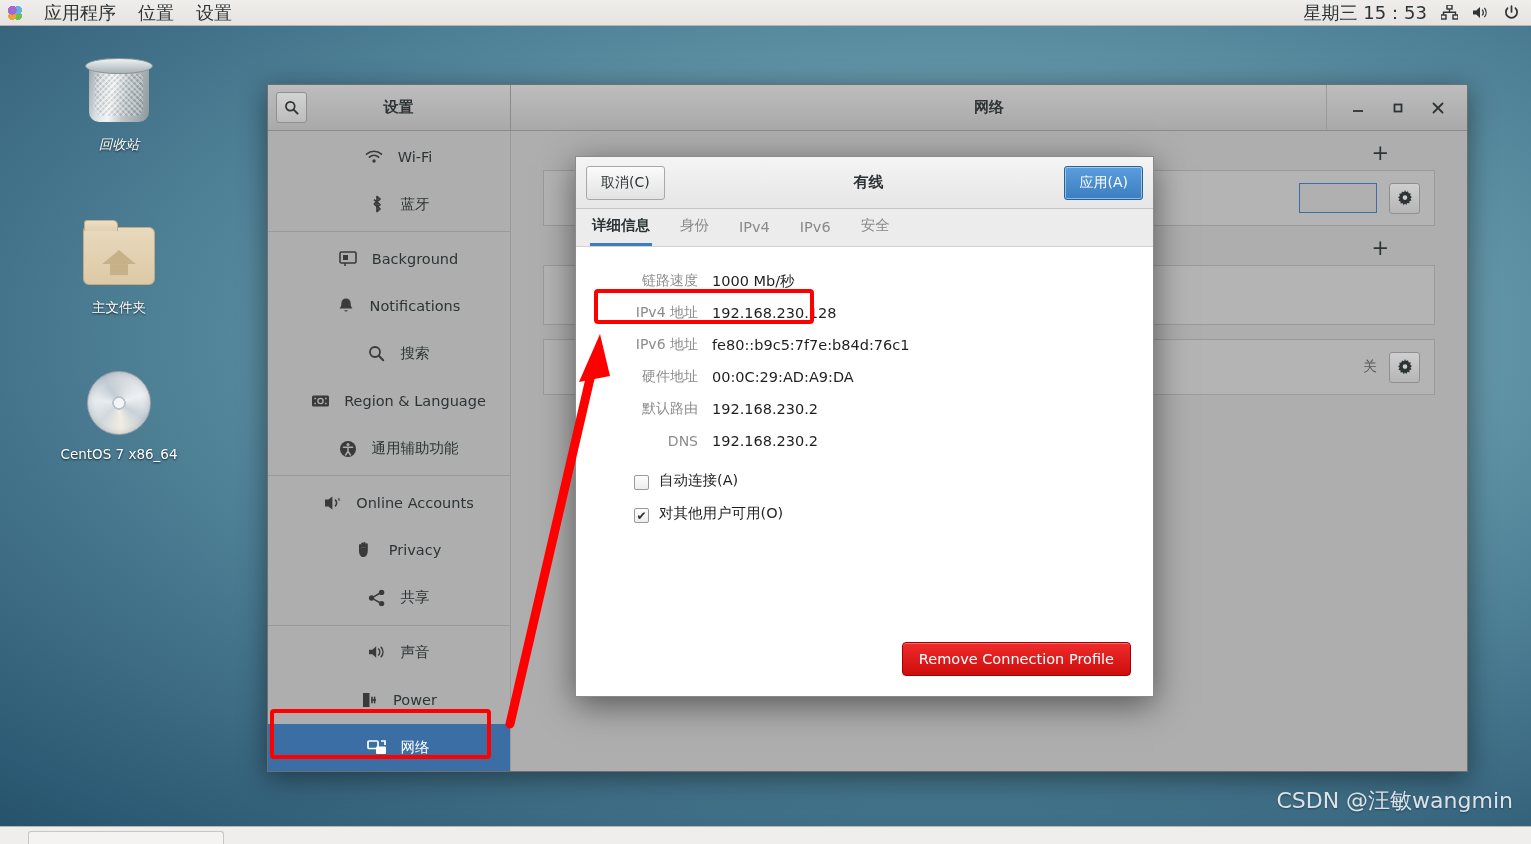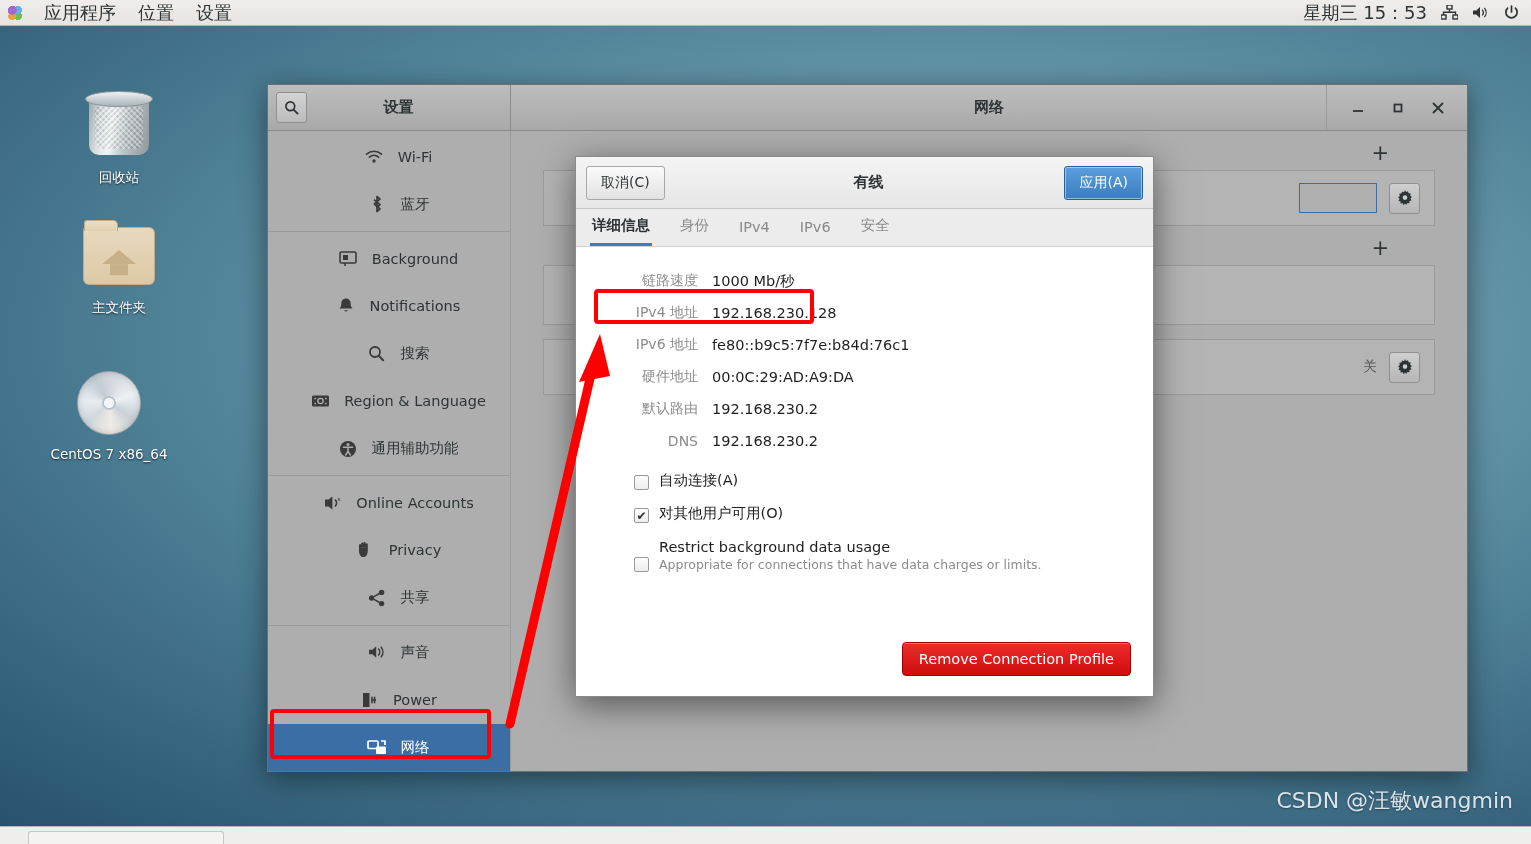--- a/index.html
+++ b/index.html
@@ -257,35 +257,35 @@
     </span>
     <span class="tb-icon">
       <svg width="15" height="15" viewBox="0 0 15 15">
           <path d="M7.5 1v6" stroke="#2e3436" stroke-width="1.7" fill="none" stroke-linecap="round"></path>
           <path d="M3.6 3.2a5.6 5.6 0 107.8 0" stroke="#2e3436" stroke-width="1.7" fill="none" stroke-linecap="round"></path>
         </svg>
     </span>
   </div>
 </div>
 
-<div class="desk-icon" style="left:54px; top:85px;">
+<div class="desk-icon" style="left:54px; top:52px;font-style:italic;">
   <div class="glyph">
       <div class="trash"></div>
     </div>
   <div class="label">回收站</div>
 </div>
 <div class="desk-icon" style="left:54px; top:215px;">
   <div class="glyph">
       <div class="folder">
         <span class="home"></span>
       </div>
     </div>
   <div class="label">主文件夹</div>
 </div>
-<div class="desk-icon" style="left:44px; top:362px;">
+<div class="desk-icon" style="left:54px; top:362px;">
   <div class="glyph">
       <div class="cd"></div>
     </div>
   <div class="label">CentOS 7 x86_64</div>
 </div>
 
 <div id="settings-window">
 
   <div id="win-header">
     <div id="hdr-left">
@@ -549,27 +549,20 @@
       <span class="chk-label">自动连接(A)</span>
     </div>
 
     <div class="chk-row">
       <span class="chk checked">
           <span class="tick">✔</span>
         </span>
       <span class="chk-label">对其他用户可用(O)</span>
     </div>
 
-    <div class="chk-row">
-      <span class="chk"></span>
-      <span>
-        <span class="chk-label">Restrict background data usage</span>
-        <div class="chk-sub">Appropriate for connections that have data charges or limits.</div>
-      </span>
-    </div>
   </div>
 
   <div id="dlg-footer">
     <button class="btn-remove">Remove Connection Profile</button>
   </div>
 </div>
 
 <div class="ann-box" id="ann-ipv4"></div>
 <div class="ann-box" id="ann-network"></div>
 <svg id="ann-arrow" viewBox="0 0 200 440">

